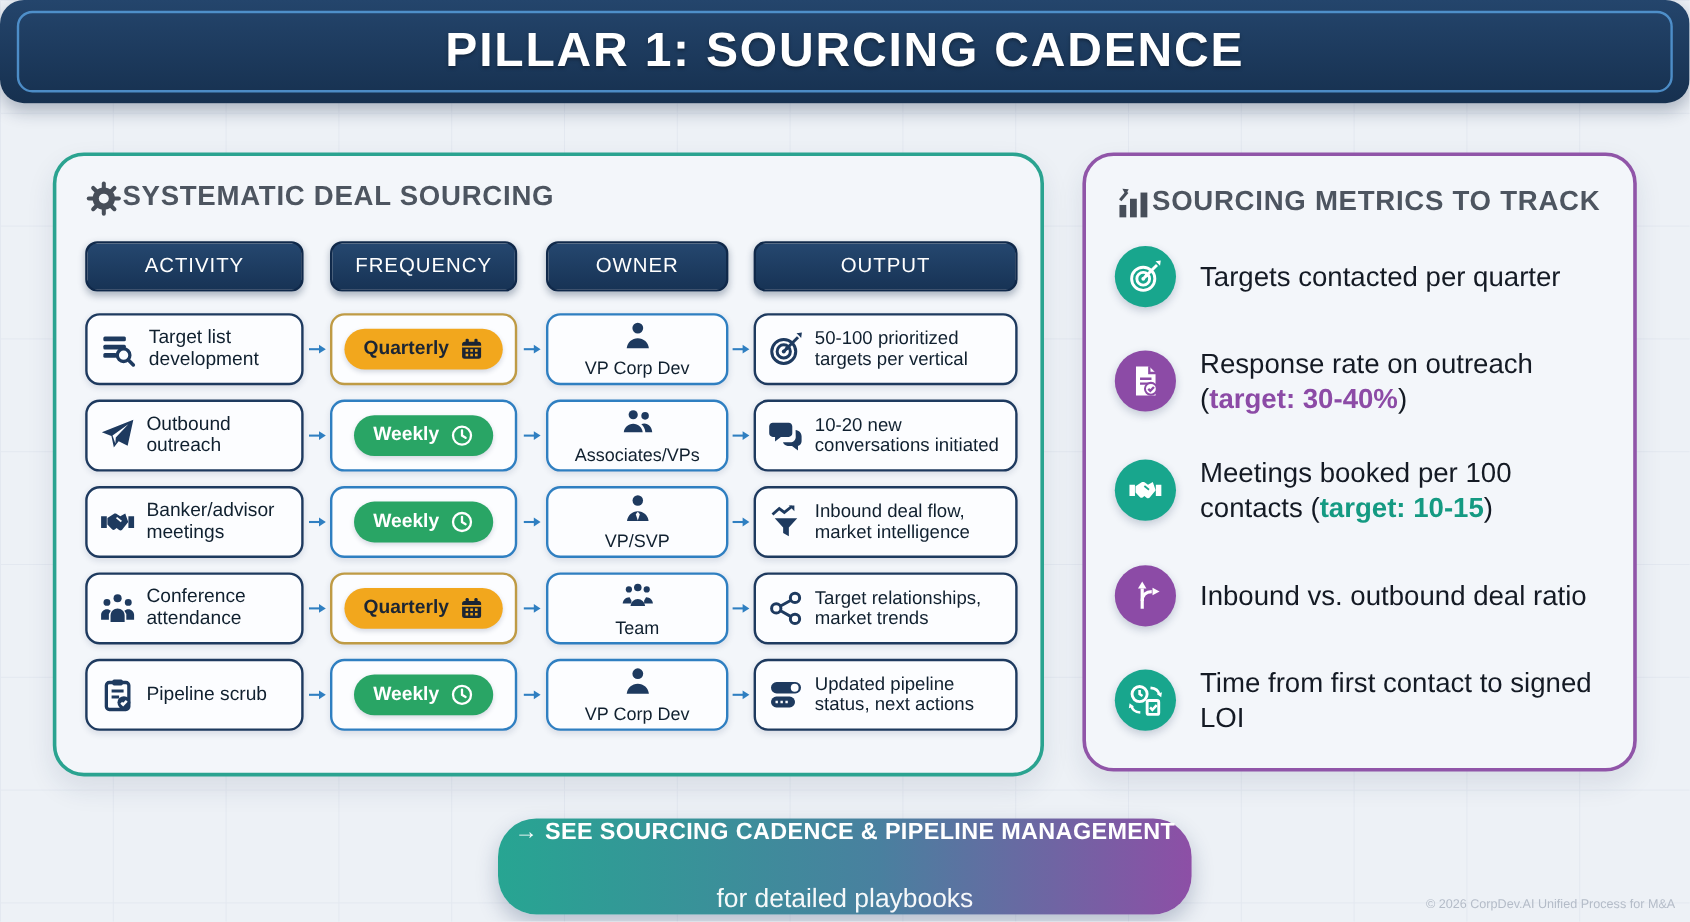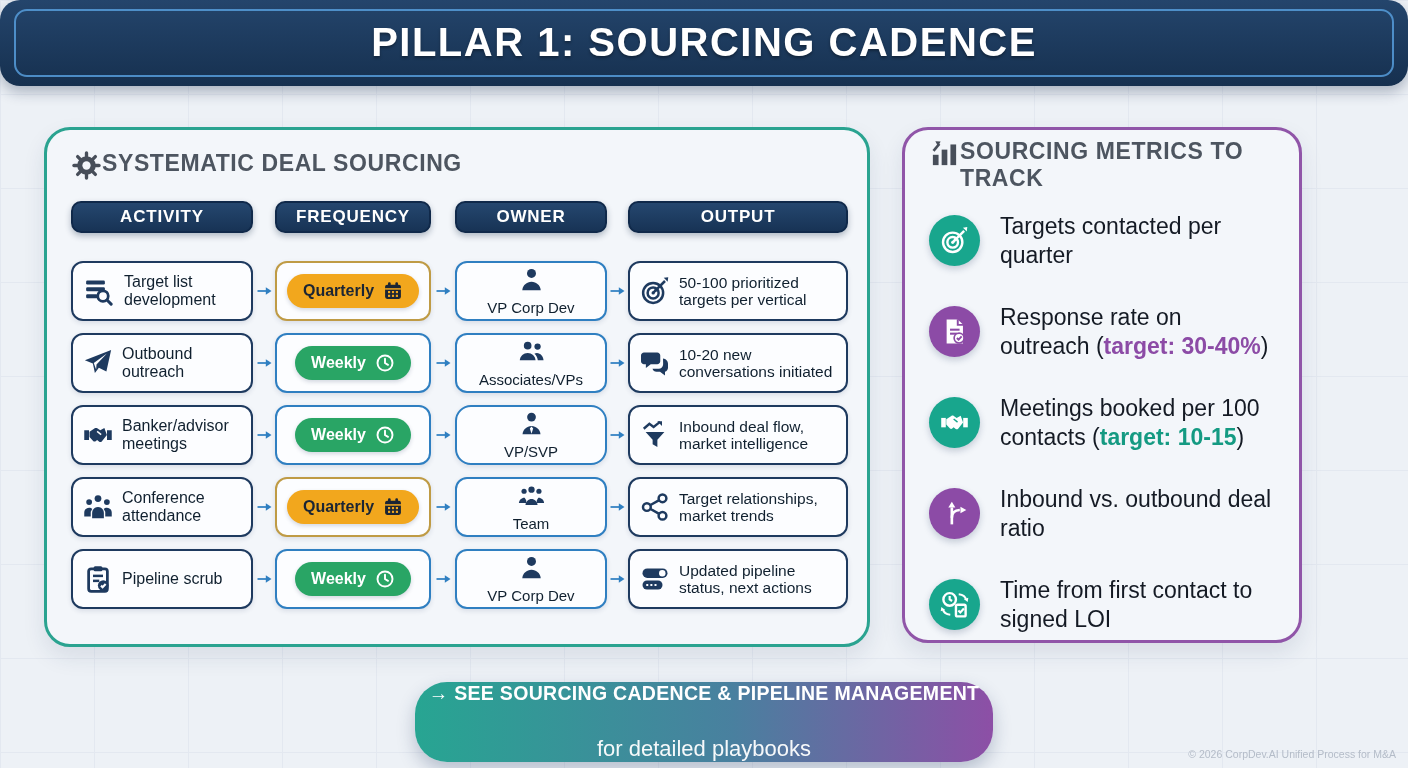--- a/index.html
+++ b/index.html
@@ -21,31 +21,31 @@
   .header-inner { position:absolute; inset:9px 14px; border:2px solid rgba(86,156,219,.85);
     border-radius:13px; pointer-events:none; }
   .header-title { position:relative; z-index:1; text-align:center; line-height:84px;
     color:#ffffff; font-size:40px; font-weight:bold; letter-spacing:1.5px;
     text-shadow:0 2px 3px rgba(0,0,0,.35); }
 
   
   .panel { position:absolute; background:#f3f6fa; border-radius:26px;
     box-shadow:0 10px 22px rgba(25,45,85,.10); }
   .panel-left  { left:44px;  top:127px; width:826px; height:520px; border:3px solid #2aa390; padding:20px 24px; }
-  .panel-right { left:902px; top:127px; width:400px; height:516px; border:3px solid #9055a8; padding:8px 24px; }
+  .panel-right { left:902px; top:127px; width:462px; height:516px; border:3px solid #9055a8; padding:24px 24px; }
   .panel-title-row { display:flex; align-items:flex-start; margin-bottom:20px; }
   .panel-title { font-size:23px; font-weight:bold; color:#4d5560; letter-spacing:.6px; }
   .title-icon { width:31px; height:31px; color:#474e59; --bg:#f3f6fa; flex:0 0 auto; }
 
   
   .grid { display:grid; grid-template-columns:182px 22px 156px 24px 152px 21px 220px;
     grid-template-rows:48px repeat(5,60px); row-gap:12px; }
-  .col-header { height:32px; align-self:start;
+  .col-header { height:42px; align-self:start;
     background:linear-gradient(180deg,#25476f,#173355); border:2px solid #10294a;
-    border-radius:10px; color:#fff; font-weight:bold; font-size:17px; letter-spacing:.8px;
+    border-radius:10px; color:#fff; font-weight:normal; font-size:17px; letter-spacing:.8px;
     display:flex; align-items:center; justify-content:center;
     box-shadow:0 3px 6px rgba(15,40,70,.30); }
   .cell { background:#fcfdff; border-radius:12px; height:60px;
     display:flex; align-items:center; padding:0 10px; gap:9px;
     box-shadow:0 2px 5px rgba(25,45,85,.12); }
   .cell-activity,.cell-output { border:2.5px solid #1e3a5f; }
   .cell-owner { border:2.5px solid #2f7fc1; justify-content:center; gap:7px;flex-direction:column; }
   .cell-frequency { justify-content:center; }
   .cell-frequency.quarterly { border:2.5px solid #bf9b45; }
   .cell-frequency.weekly    { border:2.5px solid #2f7fc1; }
@@ -281,21 +281,21 @@
             </svg>
           </span>
         </span>
       </div>
       <div class="arrow-cell" style="grid-area: 4 / 4;">
         <svg width="21" height="16" viewBox="0 0 23 24" style="overflow:visible">
           <line x1="1" y1="12" x2="15" y2="12" stroke="#2f7fc1" stroke-width="2.6"></line>
           <path d="M13.5 6.5L22 12l-8.5 5.5z" fill="#2f7fc1"></path>
         </svg>
       </div>
-      <div class="cell cell-owner" style="grid-area: 4 / 5; border-radius: 16px;">
+      <div class="cell cell-owner" style="grid-area: 4 / 5;">
         <span class="ic cell-icon">
           <svg viewBox="0 0 24 24" aria-hidden="true">
             <g fill="currentColor">
               <circle cx="12" cy="6.3" r="3.9"></circle>
               <path d="M4 21.5c.4-4.1 3.8-7.3 8-7.3s7.6 3.2 8 7.3z"></path>
             </g>
             <path d="M12 14.6l-1.5 1.9 1.5 4.6 1.5-4.6z" fill="var(--bg,#fff)"></path>
           </svg>
         </span>
         <span class="cell-label">VP/SVP</span>

